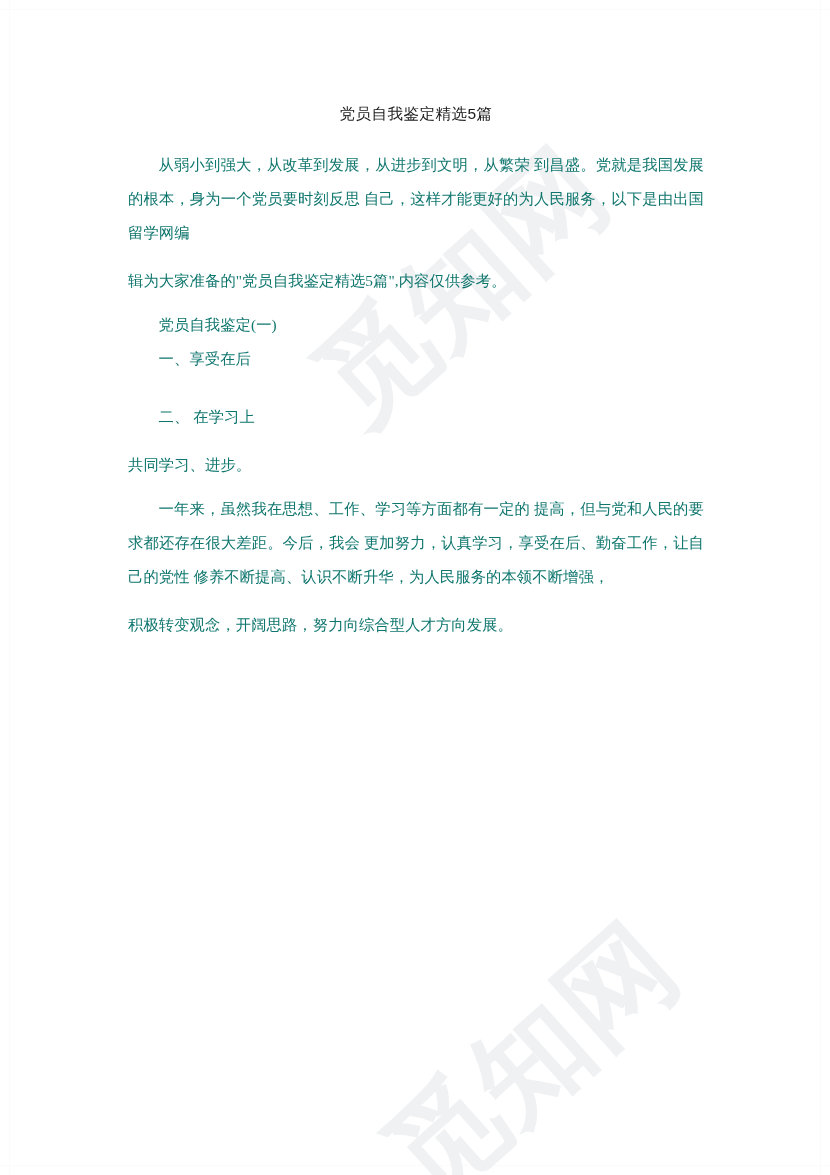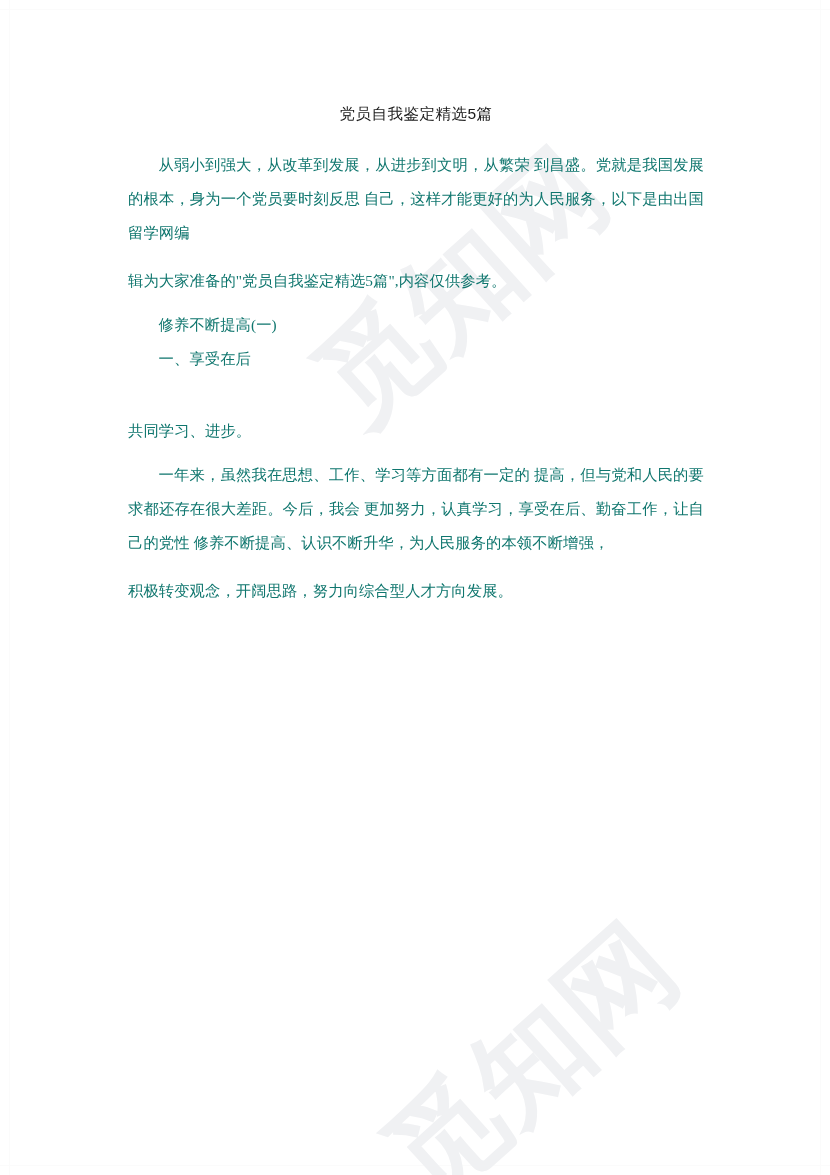--- a/index.html
+++ b/index.html
@@ -129,30 +129,31 @@
     <div class="spacer-top"></div>
 
     <p class="para indent">从弱小到强大，从改革到发展，从进步到文明，从繁荣 到昌盛。党就是我国发展的根本，身为一个党员要时刻反思 自己，这样才能更好的为人民服务，以下是由出国留学网编</p>
 
     <div class="gap-md"></div>
 
     <p class="para">辑为大家准备的"党员自我鉴定精选5篇",内容仅供参考。</p>
 
     <div class="gap-sm"></div>
 
-    <p class="para indent">修养不断提高(一)</p>
+    <p class="para indent">党员自我鉴定(一)</p>
 
     <p class="para indent">一、享受在后</p>
 
 
     <div class="gap-md"></div>
 
 
     <div class="gap-sm"></div>
 
+    <p class="para indent">二、 在学习上</p>
 
 
     <div class="gap-md"></div>
 
     <p class="para">共同学习、进步。</p>
 
     <div class="gap-sm"></div>
 
     <p class="para indent">一年来，虽然我在思想、工作、学习等方面都有一定的 提高，但与党和人民的要求都还存在很大差距。今后，我会  更加努力，认真学习，享受在后、勤奋工作，让自己的党性 修养不断提高、认识不断升华，为人民服务的本领不断增强，</p>
 

